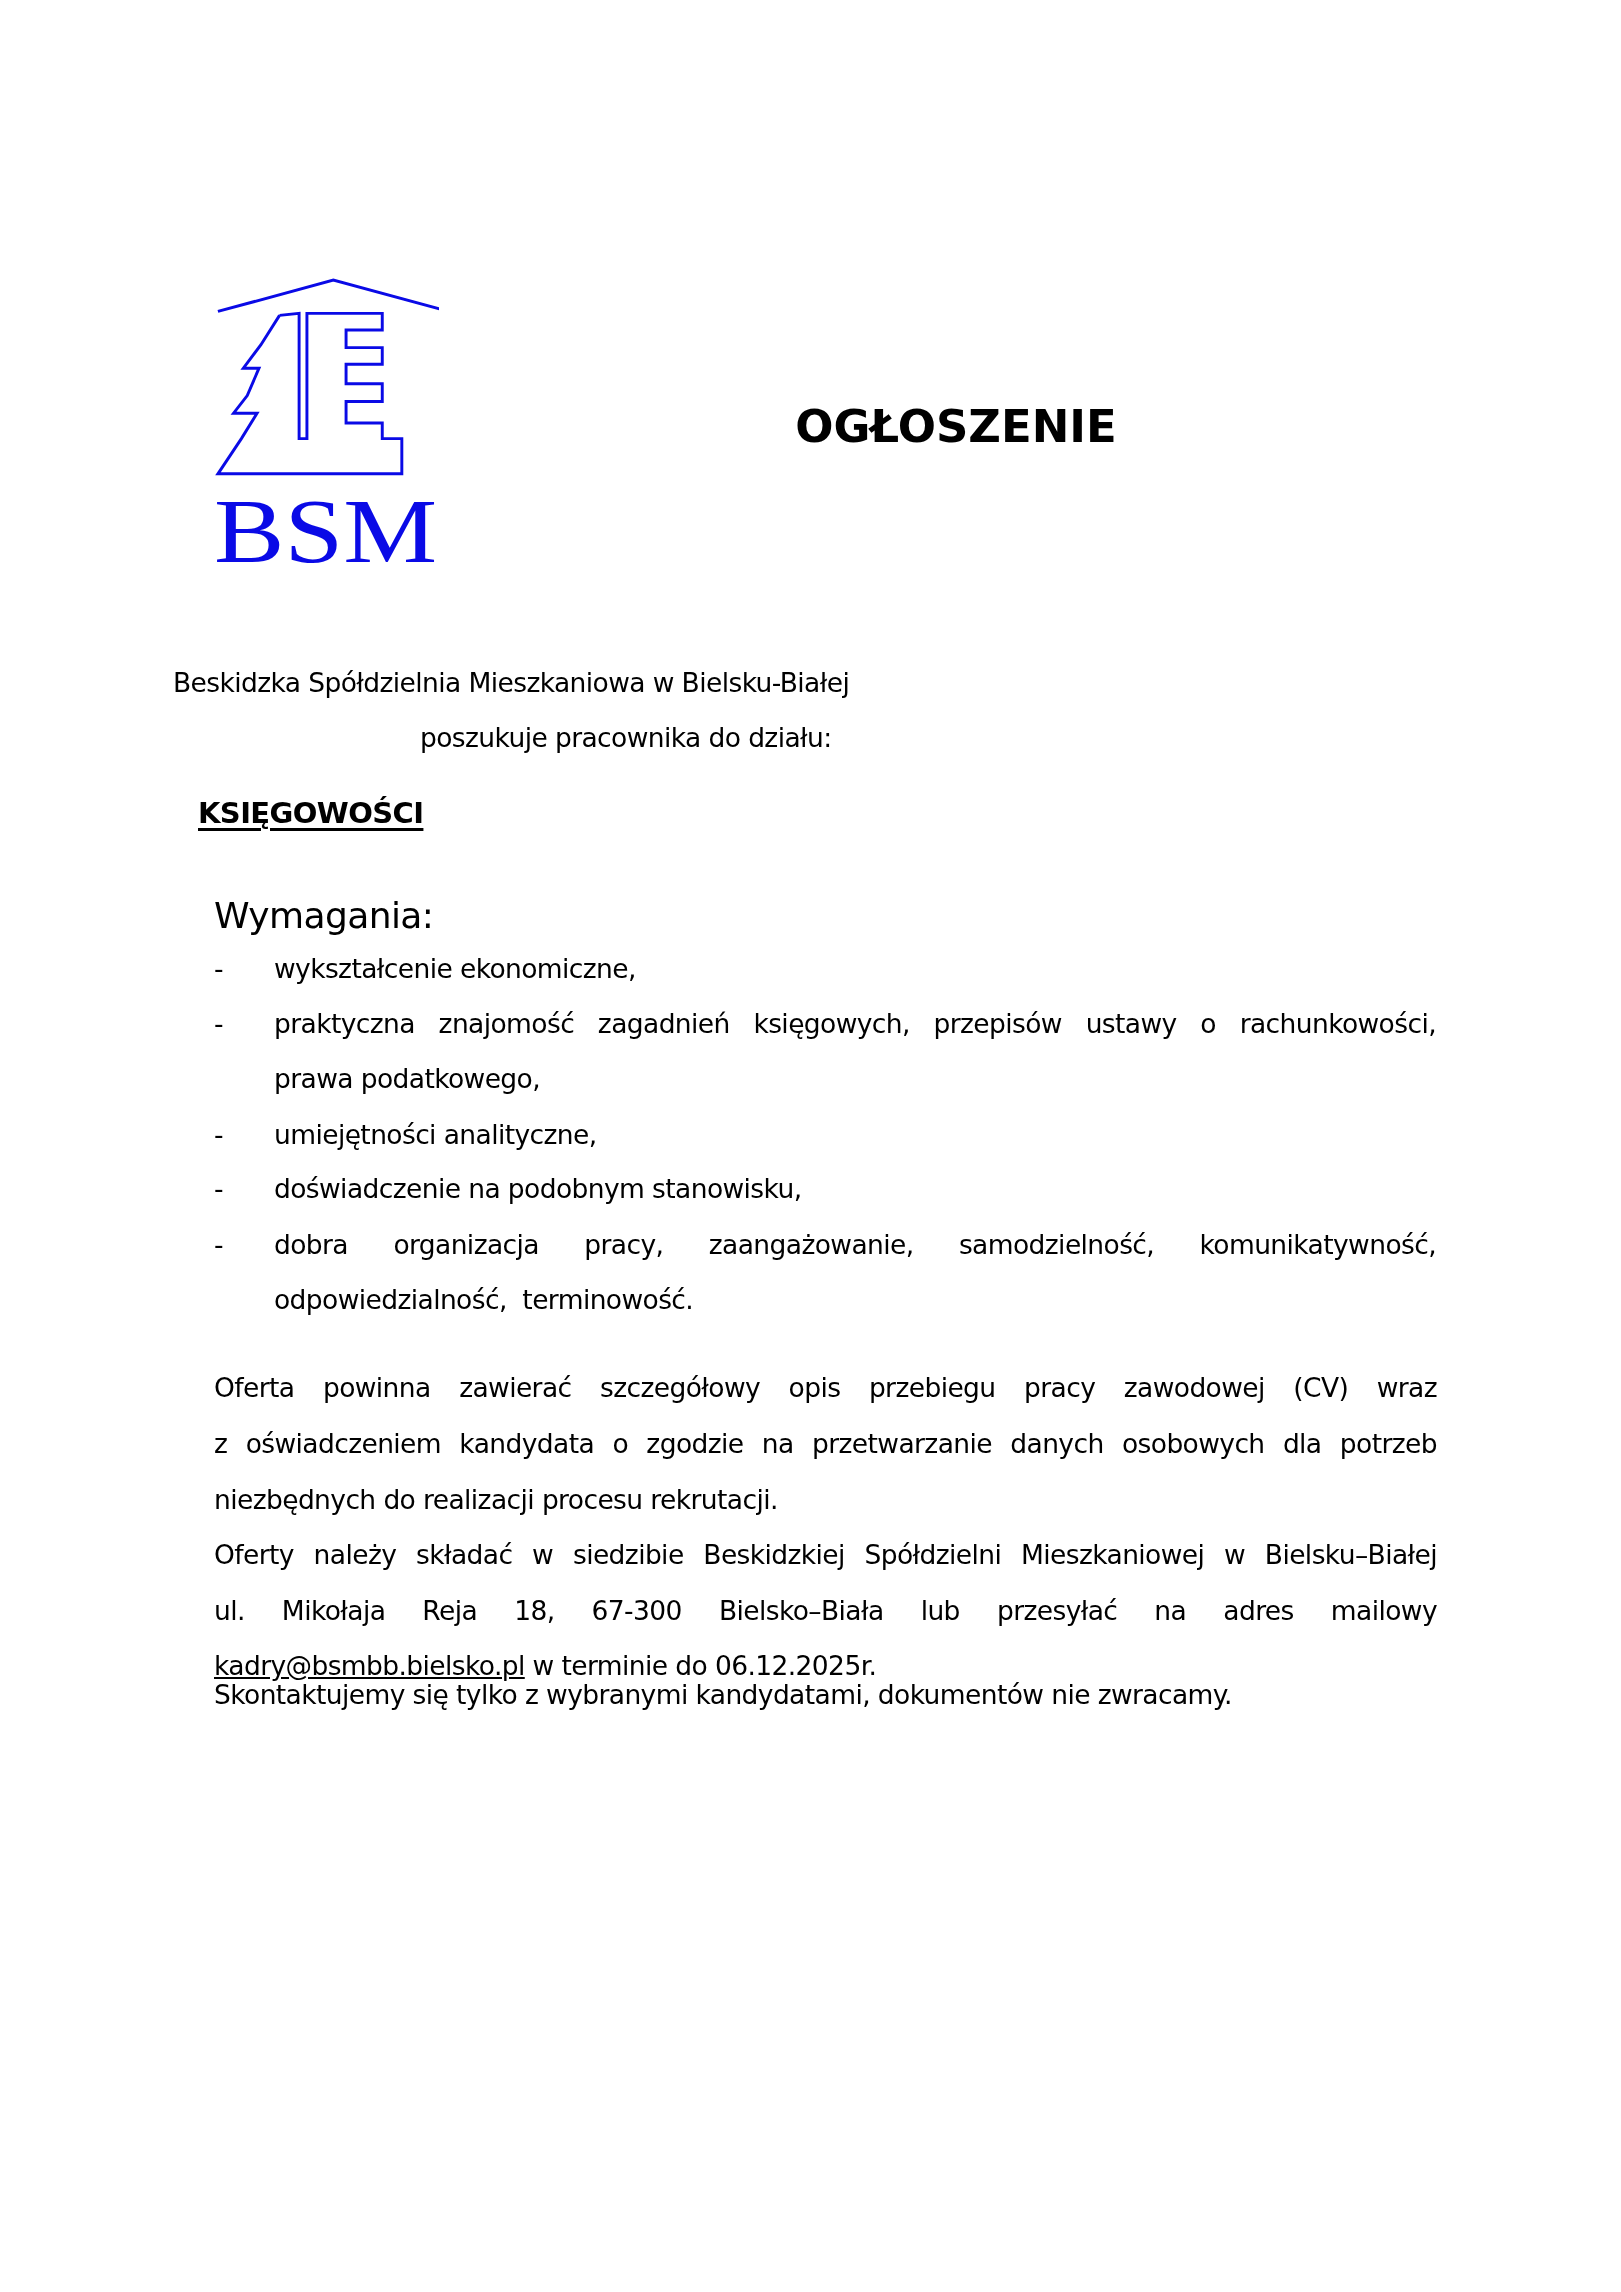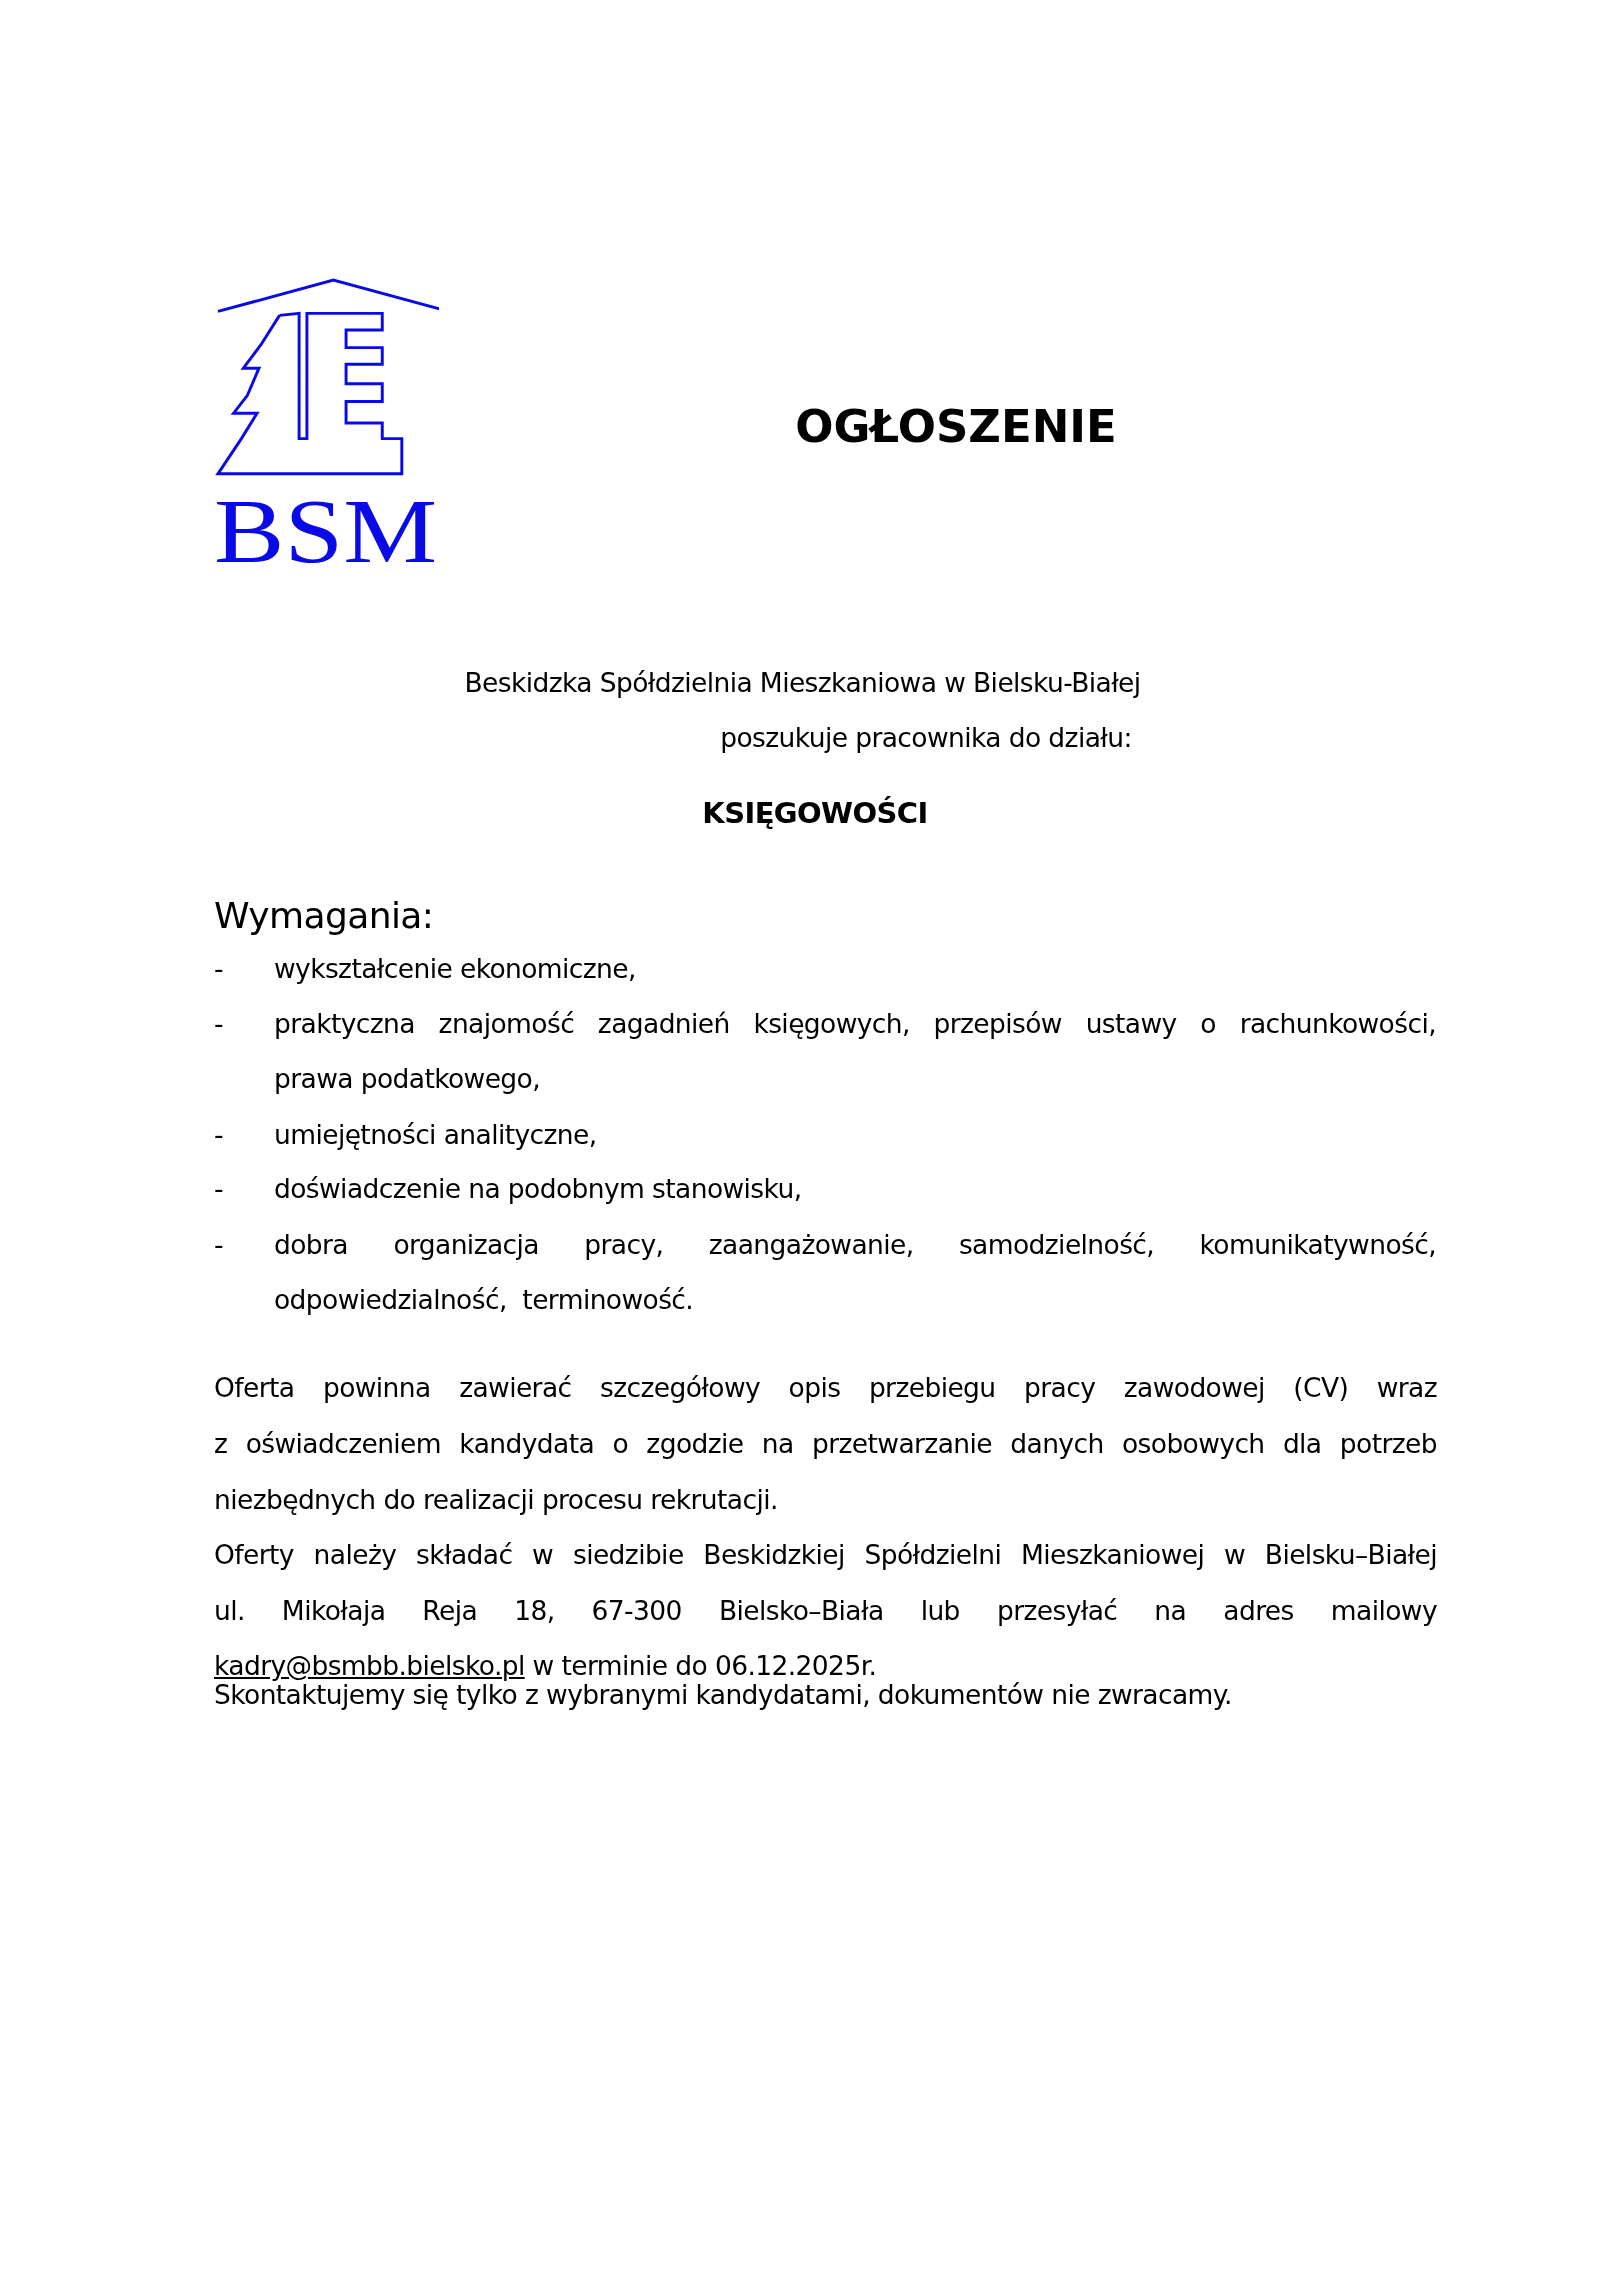--- a/index.html
+++ b/index.html
@@ -3,24 +3,24 @@
 <meta charset="utf-8">
 <style>
   html, body { margin: 0; padding: 0; background: #ffffff; }
   body { width: 1621px; height: 2293px; position: relative; overflow: hidden;
          font-family: "DejaVu Sans", sans-serif; color: #000; }
   .abs { position: absolute; white-space: nowrap; }
   .txt { font-family: "DejaVu Sans", sans-serif; font-size: 26.5px; letter-spacing: -0.6px; line-height: 55px; transform-origin: left top; }
   #logo { position: absolute; left: 214px; top: 274px; width: 225px; height: 294px; }
   #title { left: 0; width: 1432px; text-align: center; top: 400px; padding-left: 480px; box-sizing: border-box;
            font-family: "DejaVu Sans", sans-serif; font-weight: bold; font-size: 45px; letter-spacing: 0px; }
-  .center-block { left: 0; width: 1440px; text-align: center; }
+  .center-block { left: 8px; width: 1440px; text-align: left; }
   #org-line { top: 655px; padding-left: 165px; box-sizing: border-box; }
   #seek-line { top: 710px; padding-left: 412px; box-sizing: border-box; }
-  #dept { top: 786px; padding-left: 190px; box-sizing: border-box; font-weight: bold; font-size: 29px; text-underline-offset: 4.9px; text-decoration-thickness: 2.9px; }
+  #dept { top: 786px; padding-left: 190px; box-sizing: border-box; font-weight: bold; font-size: 29px; text-decoration: underline; text-underline-offset: 4.9px; text-decoration-thickness: 2.9px; }
   #req-heading { left: 214px; top: 888px; font-weight: normal; font-size: 36px; }
   .bullet { left: 214px; }
   .item { left: 274px; width: 1162px; }
   .just { white-space: normal; text-align: justify; text-align-last: justify; }
   .para { left: 214px; width: 1223px; }
   a { color: #000000; text-decoration: underline; }
 </style>
 </head>
 <body>
 

